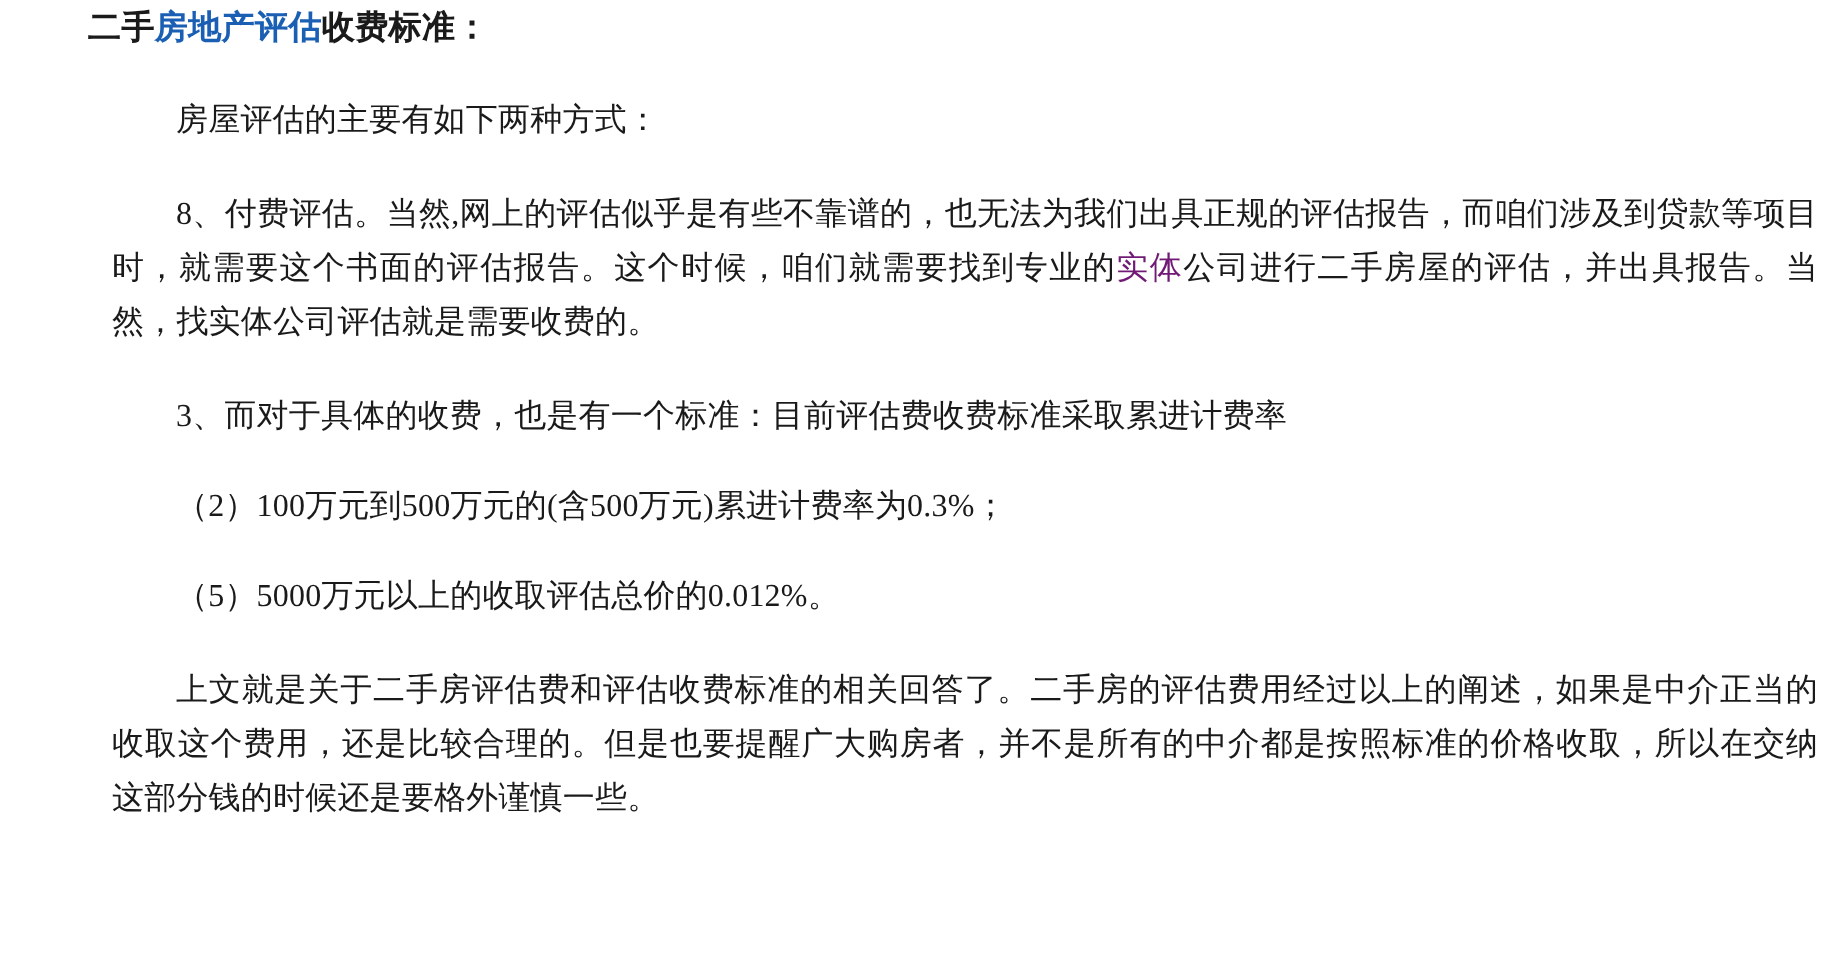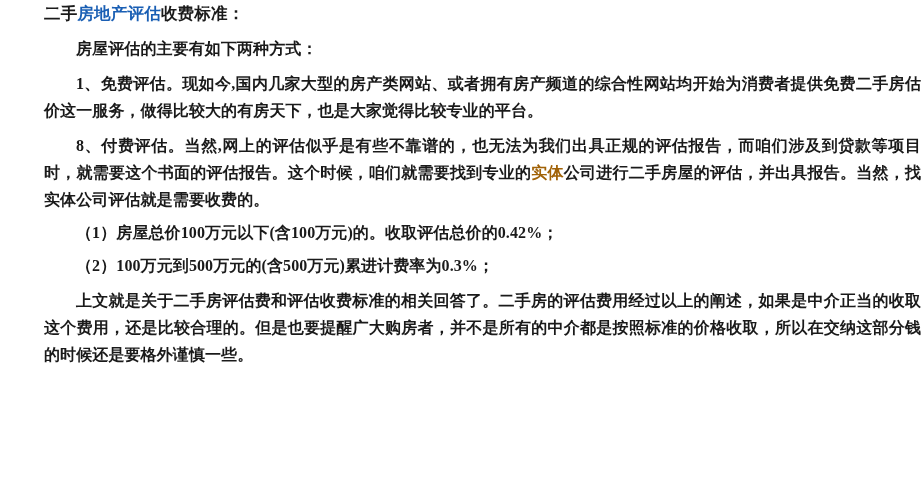--- a/index.html
+++ b/index.html
@@ -28,50 +28,49 @@
     margin: 0;
     padding-top: 2px;
     letter-spacing: 0.2px;
   }
   .title .accent {
     color: #1a5fb4;
   }
   p.para {
     font-size: 16px;
     line-height: 27px;
-    margin: 0;
+    margin: 12px;
     padding-top: 8px;
     text-align: justify;
     letter-spacing: 0.1px;
-    font-weight: bold;
   }
   p.indent {
     text-indent: 2em;
   }
   p.tight {
     padding-top: 6px;
   }
   .link {
-    color: #a16207;
+    color: #701a75;
   }
 </style>
 </head>
 <body>
 
 <div id="page">
 
   <h1 class="title">
     <span>二手</span><span class="accent">房地产评估</span><span>收费标准：</span>
   </h1>
 
   <p class="para indent">房屋评估的主要有如下两种方式：</p>
 
-  <p class="para indent">1、免费评估。现如今,国内几家大型的房产类网站、或者拥有房产频道的综合性网站均开始为消费者提供免费二手房估价这一服务，做得比较大的有房天下，也是大家觉得比较专业的平台。</p>
 
   <p class="para indent"><span>8、付费评估。当然,网上的评估似乎是有些不靠谱的，也无法为我们出具正规的评估报告，而咱们涉及到贷款等项目时，就需要这个书面的评估报告。这个时候，咱们就需要找到专业的</span><span class="link">实体</span><span>公司进行二手房屋的评估，并出具报告。当然，找实体公司评估就是需要收费的。</span></p>
 
+  <p class="para indent">3、而对于具体的收费，也是有一个标准：目前评估费收费标准采取累进计费率</p>
 
-  <p class="para indent tight">（1）房屋总价100万元以下(含100万元)的。收取评估总价的0.42%；</p>
   <p class="para indent tight">（2）100万元到500万元的(含500万元)累进计费率为0.3%；</p>
+  <p class="para indent tight">（5）5000万元以上的收取评估总价的0.012%。</p>
 
   <p class="para indent">上文就是关于二手房评估费和评估收费标准的相关回答了。二手房的评估费用经过以上的阐述，如果是中介正当的收取这个费用，还是比较合理的。但是也要提醒广大购房者，并不是所有的中介都是按照标准的价格收取，所以在交纳这部分钱的时候还是要格外谨慎一些。</p>
 
 </div>
 
 </body></html>

